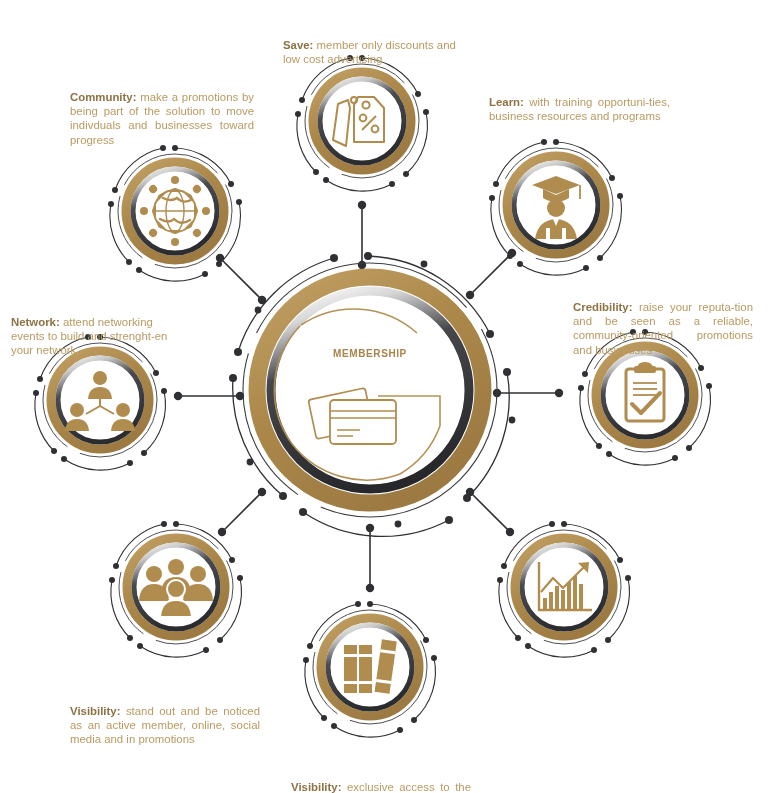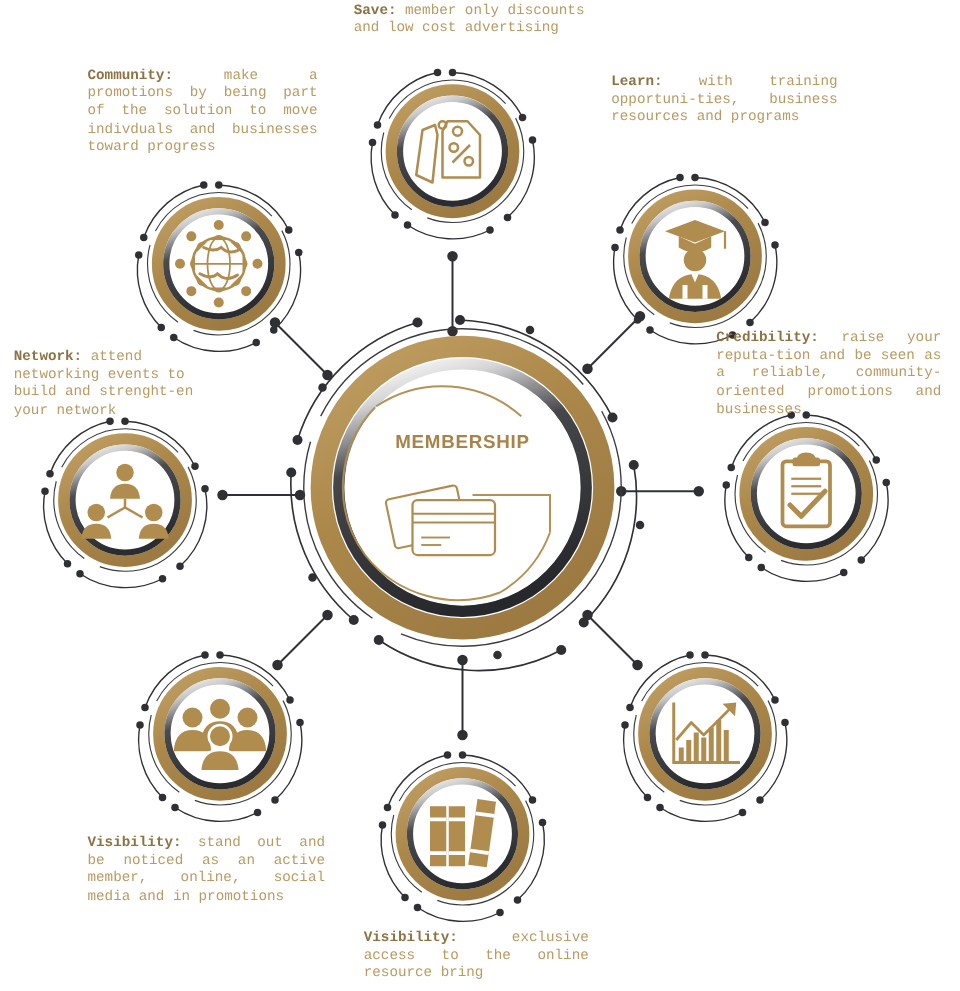--- a/index.html
+++ b/index.html
@@ -9,29 +9,30 @@
   }
   #stage{position:absolute;inset:0;width:768px;height:793px;}
   svg.layer{position:absolute;left:0;top:0;width:768px;height:793px;}
 
   .label{
     position:absolute;
     color:#b99a63;
     font-size:11.4px;
     line-height:14.2px;
     text-align:justify;
-    font-family:Liberation Mono, monospace;
+    font-family:Liberation Sans, sans-serif;
+    margin-top:36px;
   }
   .label .kw{font-weight:bold;color:#8d7243;}
 
   .ctr-title{
     position:absolute;
     color:#a8834a;
     font-weight:bold;
-    font-size:15px;
+    font-size:10px;
     letter-spacing:0.6px;
     text-align:center;
     line-height:17px;
     width:200px;
     font-family:"Liberation Sans","DejaVu Sans",sans-serif;
   }
 </style>
 </head>
 <body>
 

